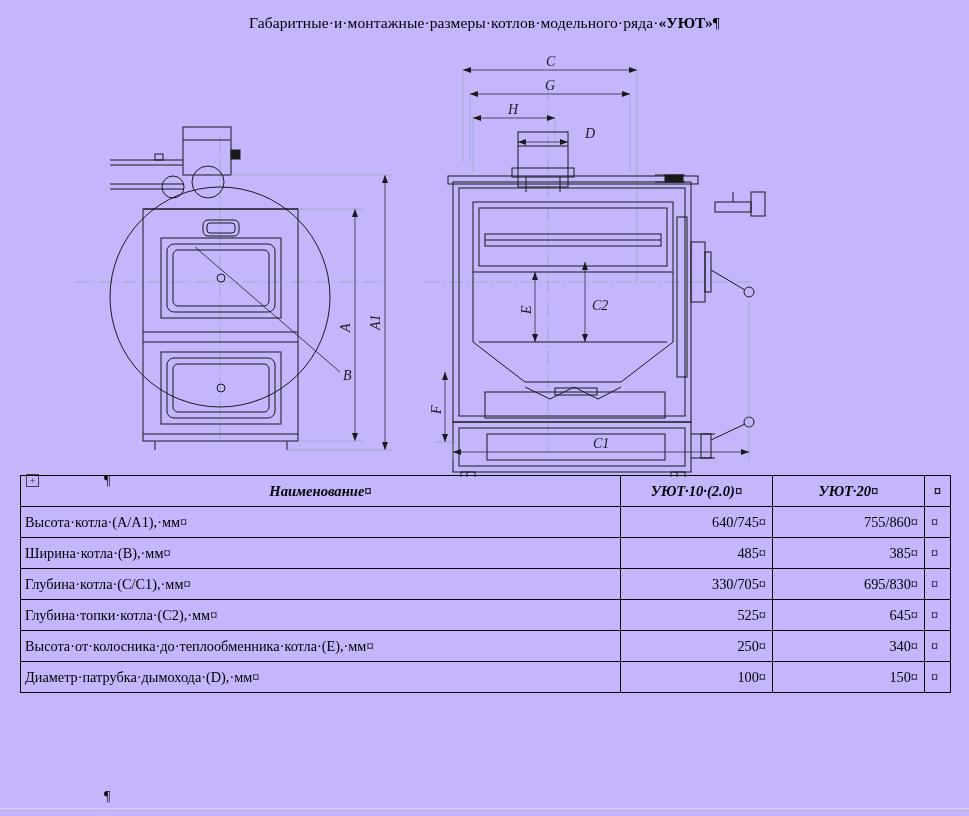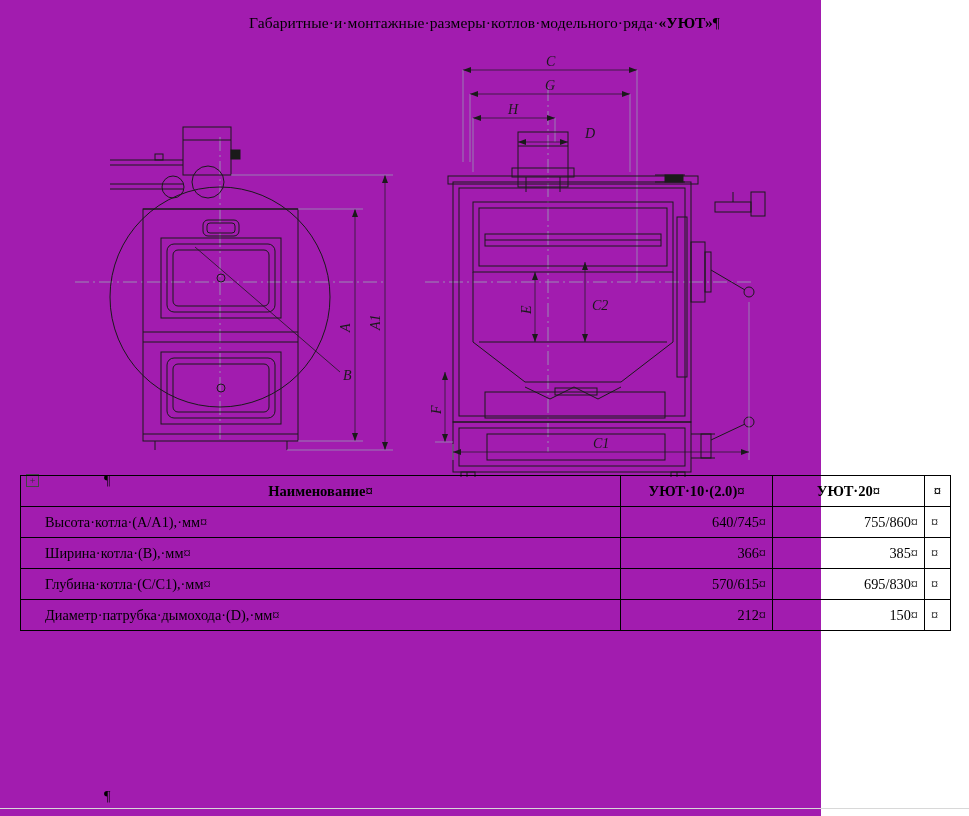--- a/index.html
+++ b/index.html
@@ -11,23 +11,23 @@
     width: 969px;
     height: 816px;
     position: relative;
     font-family: "Liberation Serif", serif;
     color: #000;
     overflow: hidden;
   }
   .page {
     position: absolute;
     left: 0; top: 0;
-    width: 821px;
+    width: 969px;
     height: 816px;
-    background: #a21caf;
+    background: #c4b5fd;
   }
   .doc-title {
     position: absolute;
     left: 0;
     top: 14px;
     width: 969px;
     text-align: center;
     font-size: 15.5px;
     font-family: "Liberation Serif", serif;
     letter-spacing: 0.1px;
@@ -63,24 +63,25 @@
   table.specs th, table.specs td {
     border: 1px solid #000;
     padding: 3px 6px;
     vertical-align: middle;
     height: 24px;
   }
   table.specs th {
     font-weight: bold;
     text-align: center;
     font-size: 14.6px;
+    font-style: italic;
   }
   table.specs td.name {
     text-align: left;
-    padding-left: 24px;
+    padding-left: 4px;
   }
   table.specs td.val {
     text-align: right;
   }
   col.c-name { width: 600px; }
   col.c-v1 { width: 152px; }
   col.c-v2 { width: 152px; }
   col.c-end { width: 26px; }
   td.endcell, th.endcell {
     border: none;
@@ -353,33 +354,45 @@
       </thead>
       <tbody>
         <tr>
           <td class="name">Высота·котла·(А/А1),·мм¤</td>
           <td class="val">640/745¤</td>
           <td class="val">755/860¤</td>
           <td class="endcell">¤</td>
         </tr>
         <tr>
           <td class="name">Ширина·котла·(В),·мм¤</td>
-          <td class="val">366¤</td>
+          <td class="val">485¤</td>
           <td class="val">385¤</td>
           <td class="endcell">¤</td>
         </tr>
         <tr>
           <td class="name">Глубина·котла·(С/С1),·мм¤</td>
-          <td class="val">570/615¤</td>
+          <td class="val">330/705¤</td>
           <td class="val">695/830¤</td>
           <td class="endcell">¤</td>
         </tr>
         <tr>
+          <td class="name">Глубина·топки·котла·(С2),·мм¤</td>
+          <td class="val">525¤</td>
+          <td class="val">645¤</td>
+          <td class="endcell">¤</td>
+        </tr>
+        <tr>
+          <td class="name">Высота·от·колосника·до·теплообменника·котла·(Е),·мм¤</td>
+          <td class="val">250¤</td>
+          <td class="val">340¤</td>
+          <td class="endcell">¤</td>
+        </tr>
+        <tr>
           <td class="name">Диаметр·патрубка·дымохода·(D),·мм¤</td>
-          <td class="val">212¤</td>
+          <td class="val">100¤</td>
           <td class="val">150¤</td>
           <td class="endcell">¤</td>
         </tr>
       </tbody>
     </table>
   </div>
 
   <div class="para-mark-bottom">¶</div>
   <div class="bottom-rule"></div>
 </div>

